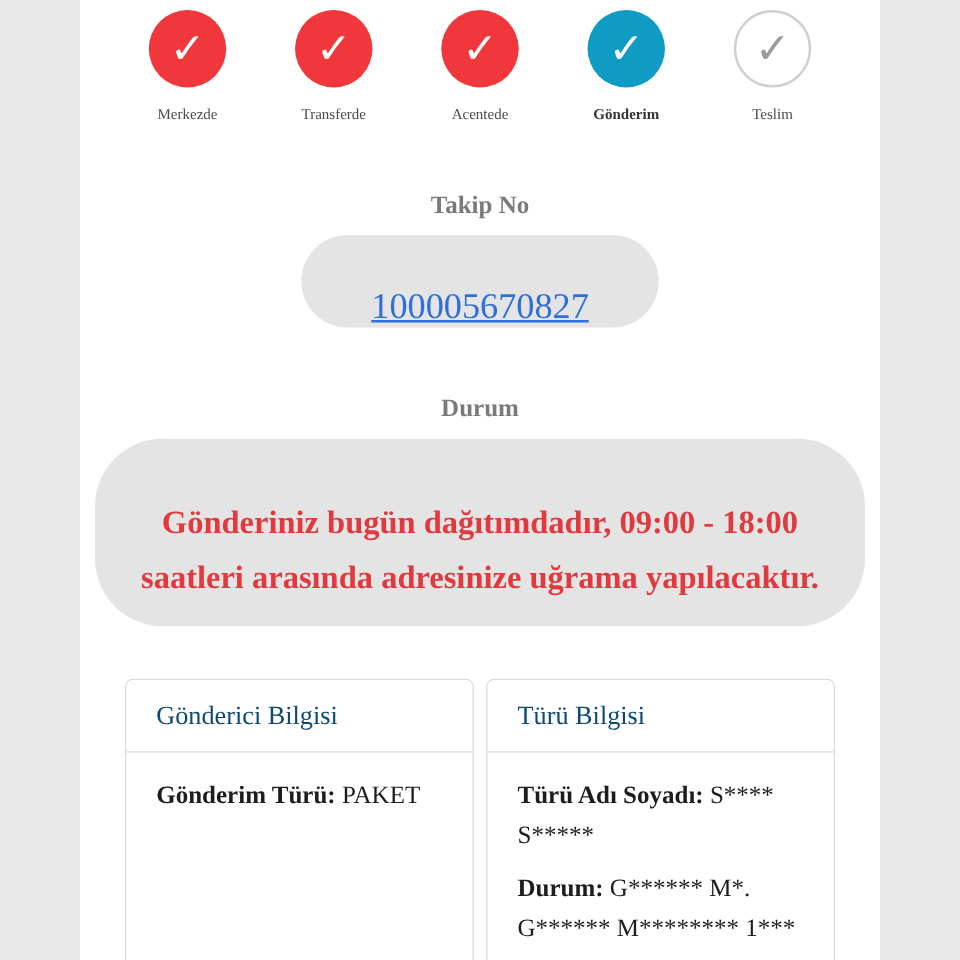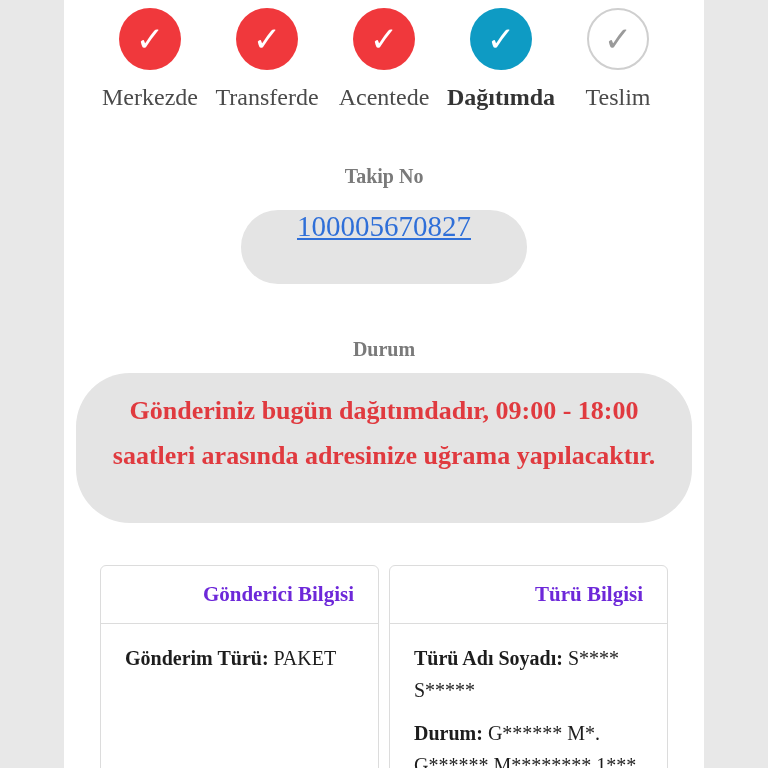--- a/index.html
+++ b/index.html
@@ -55,42 +55,42 @@
   .circle.active {
     background: #0e9bc4;
   }
   .circle.pending {
     background: #ffffff;
     border: 2px solid #cfcfcf;
     color: #9a9a9a;
   }
   .step-label {
     margin-top: 14px;
-    font-size: 24px;
+    font-size: 12px;
     color: #4a4a4a;
     font-family: "Liberation Serif", serif;
   }
   .step-label.bold {
     font-weight: bold;
     color: #333;
   }
   
   .section-title {
     text-align: center;
     font-size: 20px;
     font-weight: bold;
     color: #7a7a7a;
     margin-top: 54px;
   }
   .pill {
-    margin: 22px auto 0 auto;
+    margin: 12px auto 0 auto;
     background: #e4e4e4;
     border-radius: 48px;
     display: flex;
-    align-items: flex-start;
+    align-items: flex-end;
     justify-content: center;
   }
   .pill.tracking {
     width: 286px;
     height: 74px;
   }
   .tracking-link {
     font-size: 29px;
     color: #2f6fd8;
     text-decoration: underline;
@@ -124,23 +124,22 @@
     flex: 1;
     border: 1px solid #dcdcdc;
     border-radius: 6px;
     background: #fff;
     overflow: hidden;
   }
   .card-header {
     padding: 16px 24px;
     border-bottom: 1px solid #dcdcdc;
     font-size: 21px;
-    font-weight: bold;
-    color: #6d28d9;
-    text-align: right;
+    font-weight: normal;
+    color: #0c4a6e;
   }
   .card-body {
     padding: 18px 24px 6px 24px;
     font-size: 20px;
     color: #1d1d1d;
     line-height: 1.62;
   }
   .field {
     margin-bottom: 10px;
   }
@@ -165,21 +164,21 @@
       <div class="step-label">Transferde</div>
     </div>
 
     <div class="step">
       <div class="circle done">✓</div>
       <div class="step-label">Acentede</div>
     </div>
 
     <div class="step">
       <div class="circle active">✓</div>
-      <div class="step-label bold">Dağıtımda</div>
+      <div class="step-label bold">Gönderim</div>
     </div>
 
     <div class="step">
       <div class="circle pending">✓</div>
       <div class="step-label">Teslim</div>
     </div>
 
   </div>
 
   <div class="section-title">Takip No</div>

